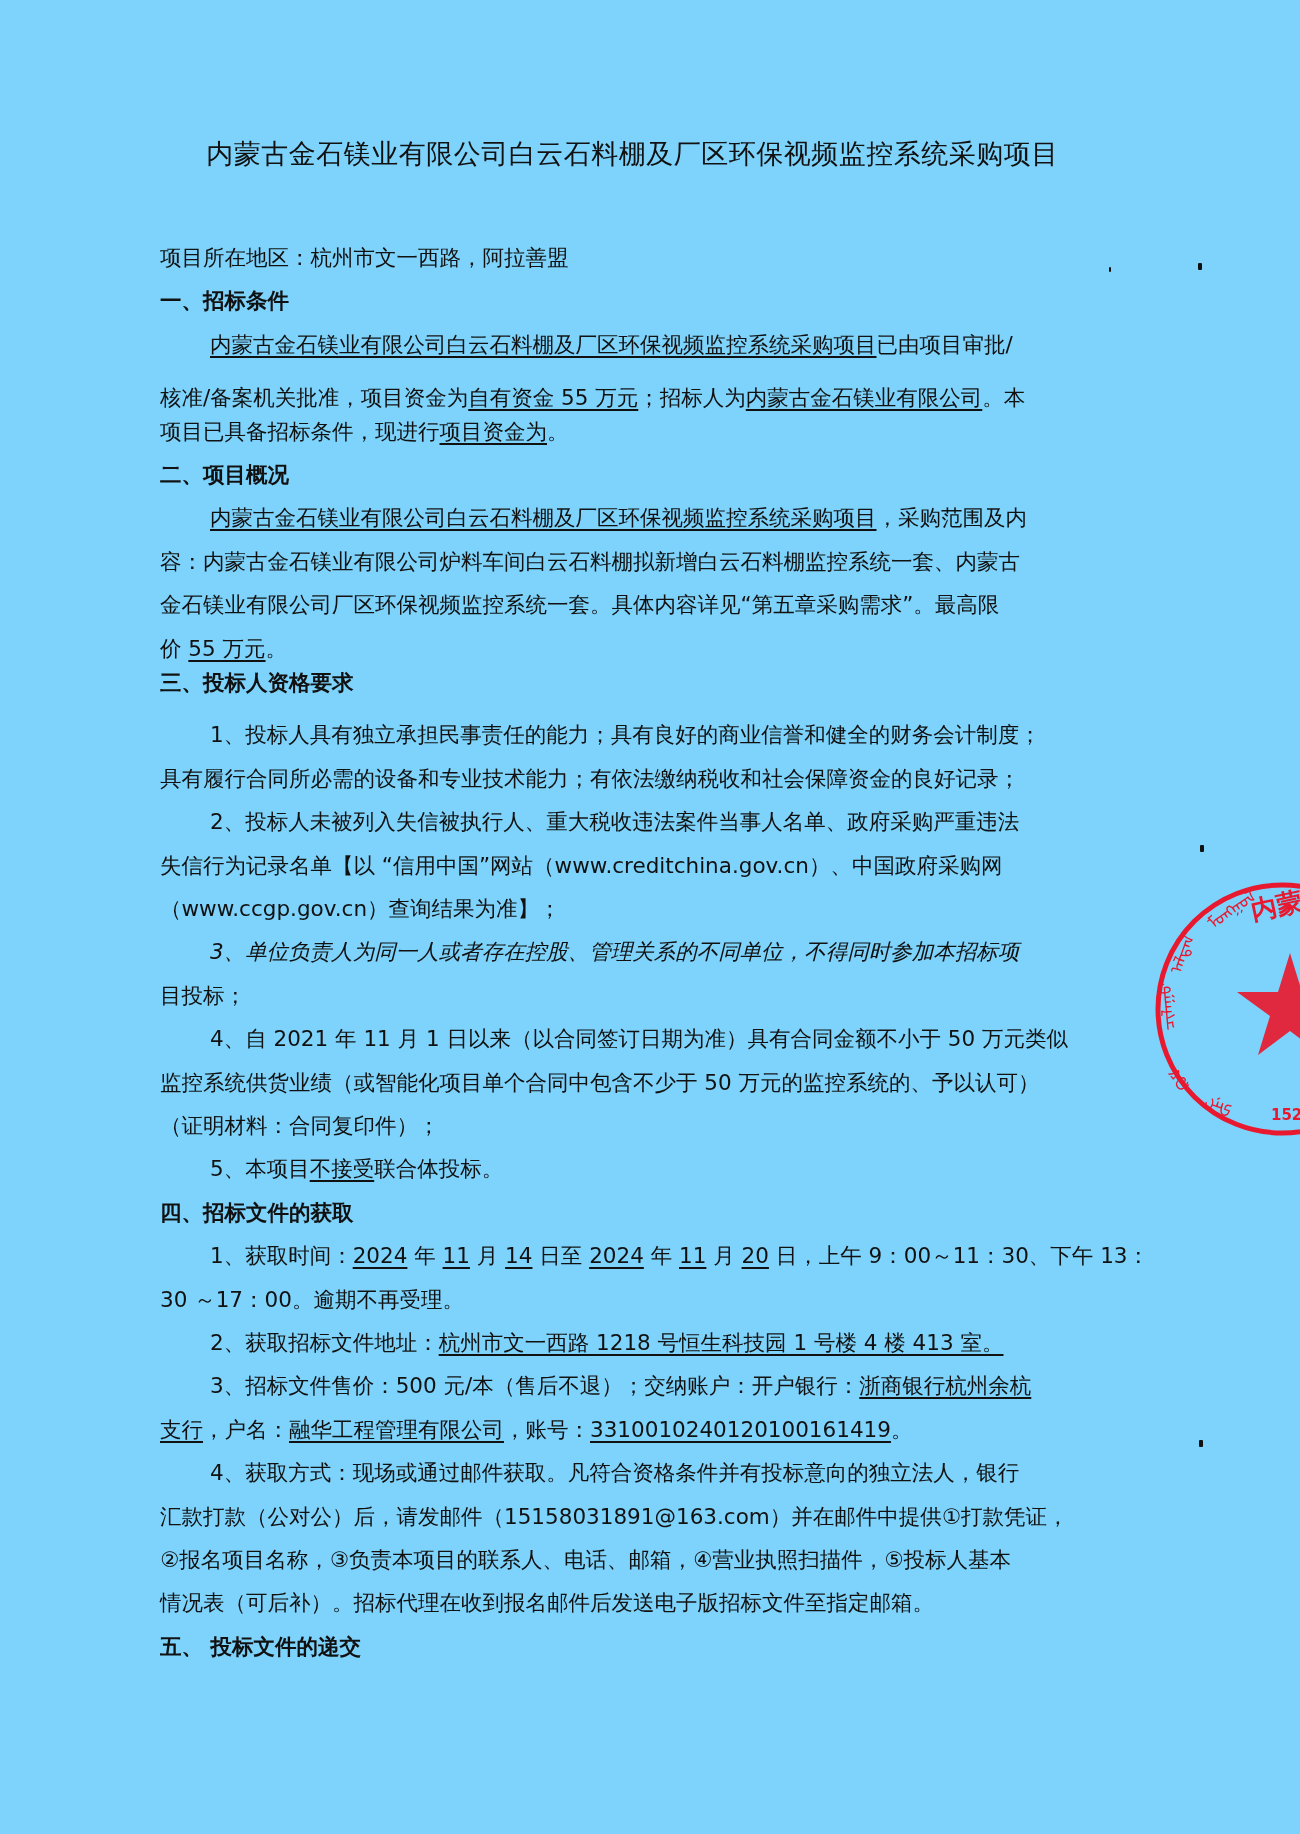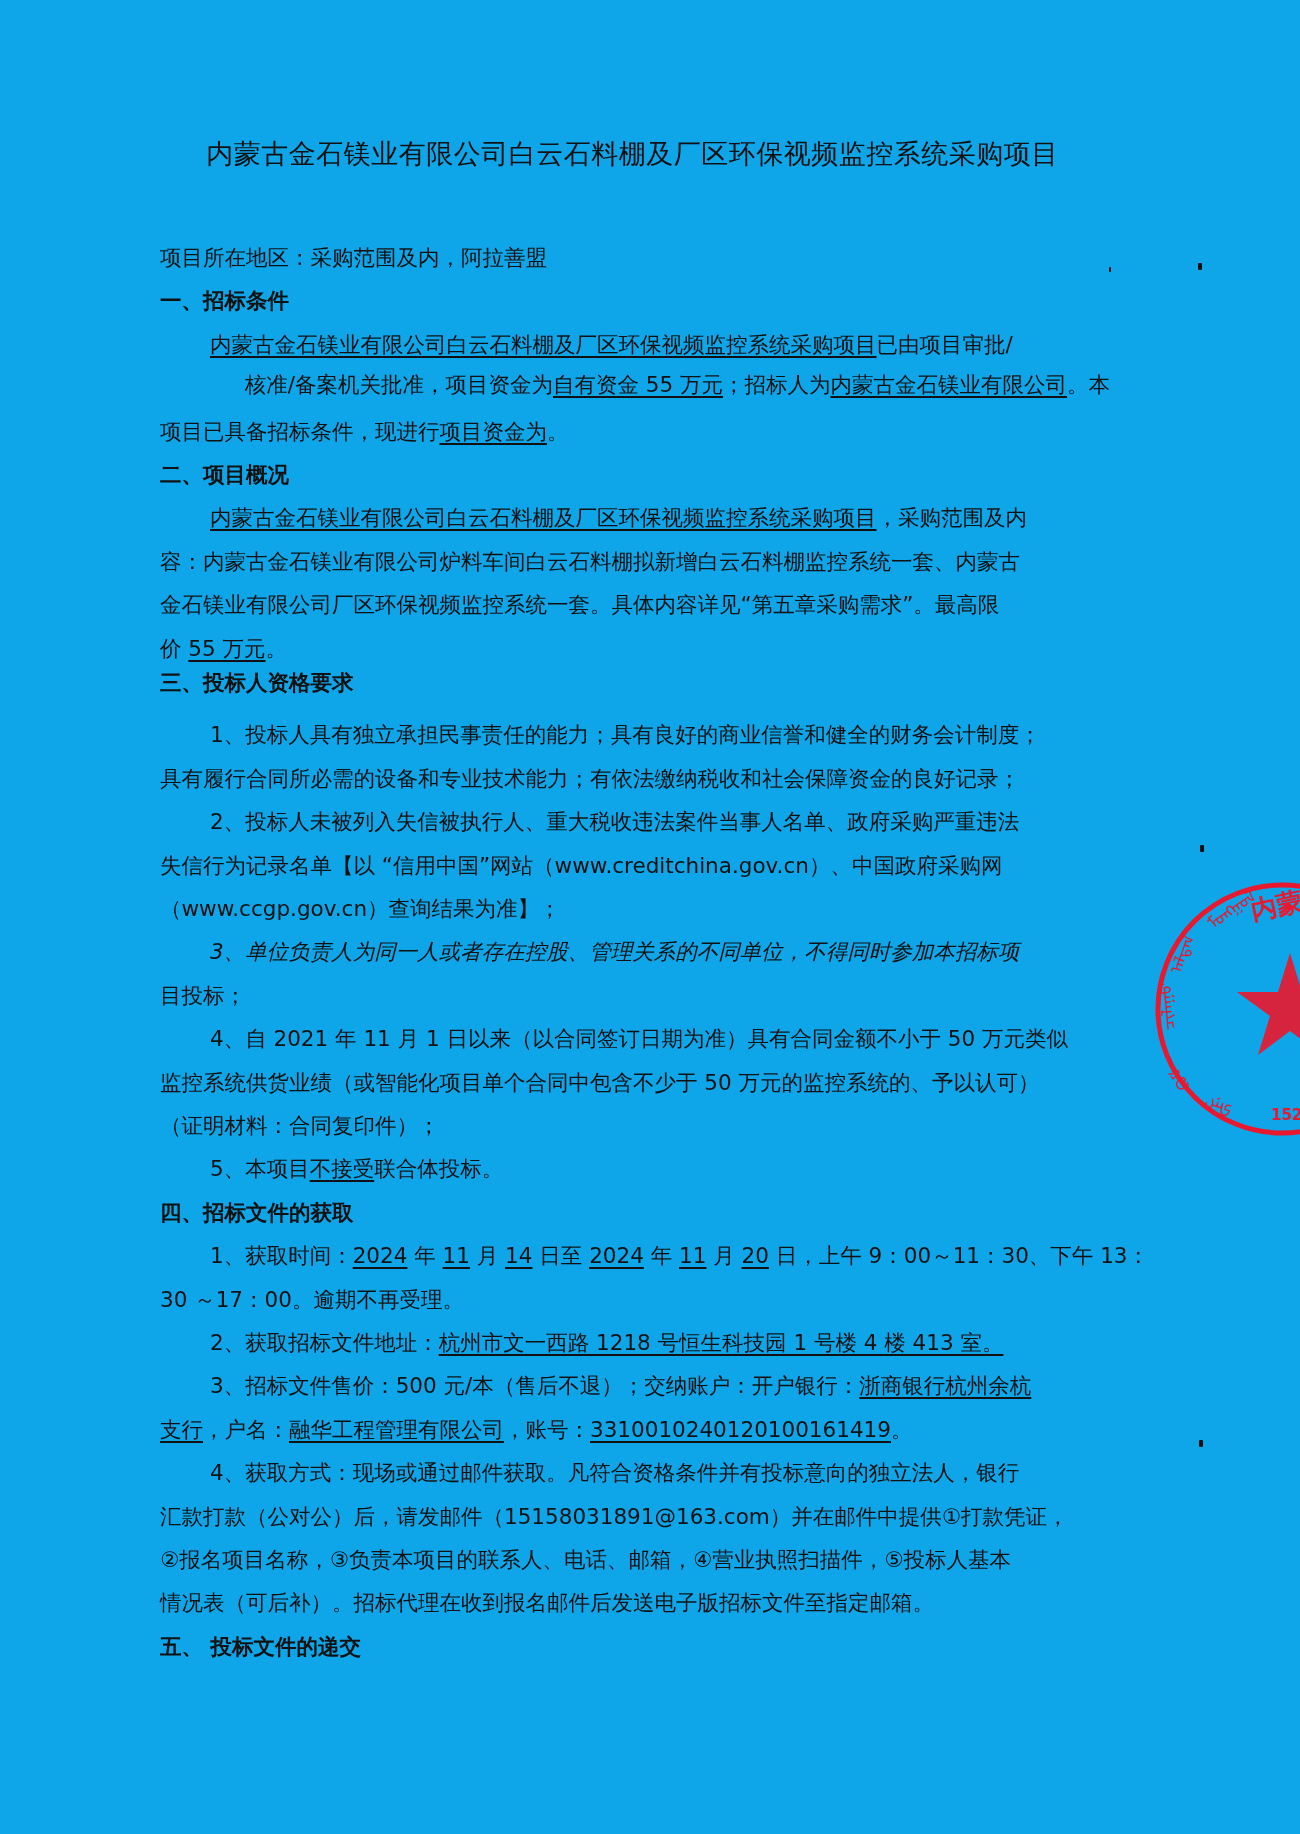--- a/index.html
+++ b/index.html
@@ -1,39 +1,39 @@
 <!DOCTYPE html>
 <html><head>
 <meta charset="utf-8">
 <style>
   html, body { margin: 0; padding: 0; background: #ffffff; }
   body { width: 1300px; height: 1834px; position: relative; overflow: hidden;
          font-family: "DejaVu Sans", "Liberation Sans", sans-serif; color: #111; }
-  .page { position: absolute; left: 0; top: 0; width: 1300px; height: 1834px; background: #0ea5e9; }
+  .page { position: absolute; left: 0; top: 0; width: 1300px; height: 1834px; background: #7dd3fc; }
   .title { position: absolute; left: 0; width: 1265px; text-align: center; font-size: 27px; letter-spacing: 0.5px; white-space: nowrap; }
   .title.t1 { top: 136px; }
   .title.t2 { top: 198px; }
   .line { position: absolute; left: 160px; width: 950px; font-size: 21.5px; white-space: nowrap; line-height: 30px; height: 30px; }
   .line.indent { left: 210px; width: 900px; }
   .line.heading { font-weight: bold; }
   .u { text-decoration: underline; text-underline-offset: 4px; text-decoration-thickness: 1.5px; }
   .speck { position: absolute; width: 3px; height: 6px; background: #111; border-radius: 1px; }
   .stamp { position: absolute; left: 1153px; top: 880px; width: 258px; height: 258px; }
 </style>
 </head>
 <body>
 
 <div class="page">
   <div class="title t1">内蒙古金石镁业有限公司白云石料棚及厂区环保视频监控系统采购项目</div>
 
   <div id="body-lines">
-      <div class="line" style="top: 243px;"><span>项目所在地区：采购范围及内，阿拉善盟</span></div>
+      <div class="line" style="top: 243px;"><span>项目所在地区：杭州市文一西路，阿拉善盟</span></div>
       <div class="line heading" style="top: 286.4px;"><span>一、招标条件</span></div>
       <div class="line indent" style="top: 329.8px;"><span class="u">内蒙古金石镁业有限公司白云石料棚及厂区环保视频监控系统采购项目</span><span>已由项目审批/</span></div>
-      <div class="line" style="top: 370px; text-align: right;"><span>核准/备案机关批准，项目资金为</span><span class="u">自有资金 55 万元</span><span>；招标人为</span><span class="u">内蒙古金石镁业有限公司</span><span>。本</span></div>
+      <div class="line" style="top: 383px;"><span>核准/备案机关批准，项目资金为</span><span class="u">自有资金 55 万元</span><span>；招标人为</span><span class="u">内蒙古金石镁业有限公司</span><span>。本</span></div>
       <div class="line" style="top: 416.6px;"><span>项目已具备招标条件，现进行</span><span class="u">项目资金为</span><span>。</span></div>
       <div class="line heading" style="top: 460px;"><span>二、项目概况</span></div>
       <div class="line indent" style="top: 503.4px;"><span class="u">内蒙古金石镁业有限公司白云石料棚及厂区环保视频监控系统采购项目</span><span>，采购范围及内</span></div>
       <div class="line" style="top: 546.8px;"><span>容：内蒙古金石镁业有限公司炉料车间白云石料棚拟新增白云石料棚监控系统一套、内蒙古</span></div>
       <div class="line" style="top: 590.2px;"><span>金石镁业有限公司厂区环保视频监控系统一套。具体内容详见“第五章采购需求”。最高限</span></div>
       <div class="line" style="top: 633.6px;"><span>价 </span><span class="u">55 万元</span><span>。</span></div>
       <div class="line heading" style="top: 668px;"><span>三、投标人资格要求</span></div>
       <div class="line indent" style="top: 720.4px;"><span>1、投标人具有独立承担民事责任的能力；具有良好的商业信誉和健全的财务会计制度；</span></div>
       <div class="line" style="top: 763.8px;"><span>具有履行合同所必需的设备和专业技术能力；有依法缴纳税收和社会保障资金的良好记录；</span></div>
       <div class="line indent" style="top: 807.2px;"><span>2、投标人未被列入失信被执行人、重大税收违法案件当事人名单、政府采购严重违法</span></div>

